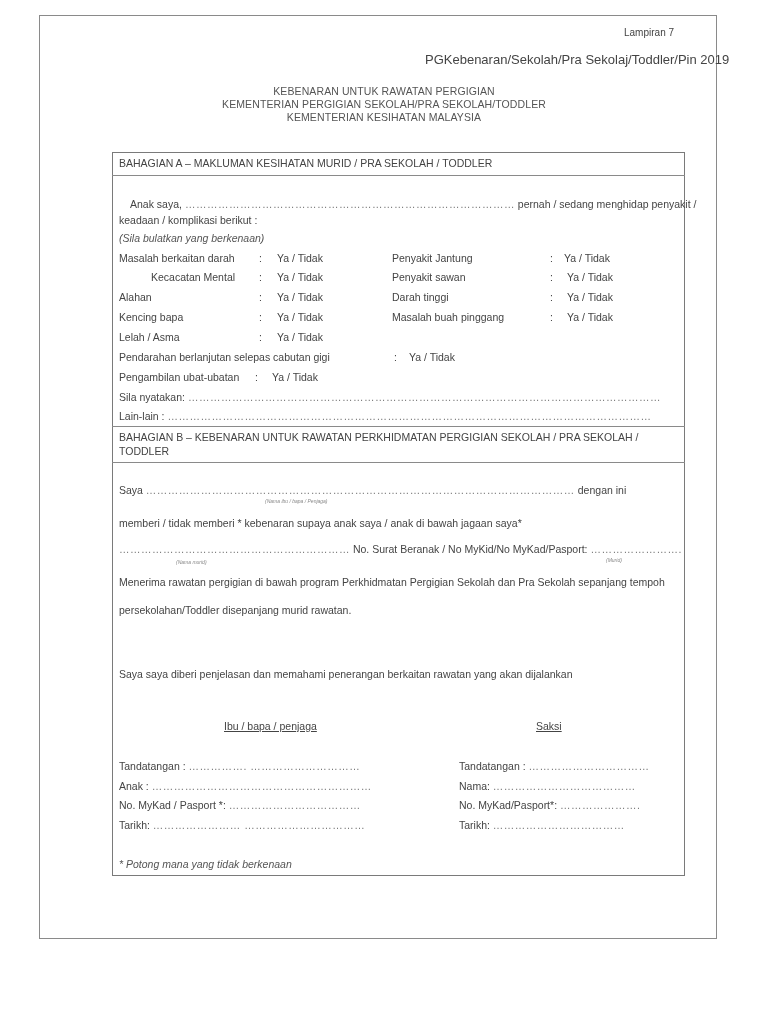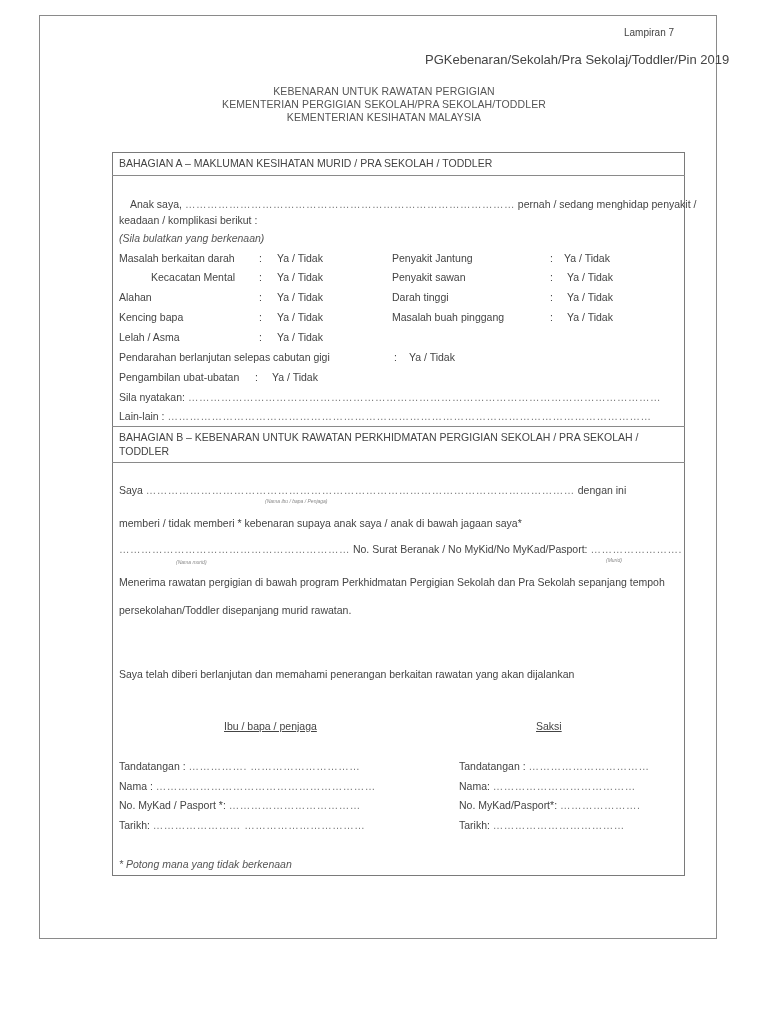--- a/index.html
+++ b/index.html
@@ -116,27 +116,27 @@
 
 <div class="abs txt" style="left:119px; top:543px;">
   <span class="dots">………………………………………………………</span><span> No. Surat Beranak / No MyKid/No MyKad/Pasport: </span><span class="dots">…………………….</span>
 </div>
 <div class="abs small" style="left:176px; top:559px;">(Nama murid)</div>
 <div class="abs small" style="left:606px; top:557px;">(Murid)</div>
 
 <div class="abs txt" style="left:119px; top:576px;">Menerima rawatan pergigian di bawah program Perkhidmatan Pergigian Sekolah dan Pra Sekolah sepanjang tempoh</div>
 <div class="abs txt" style="left:119px; top:604px;">persekolahan/Toddler disepanjang murid rawatan.</div>
 
-<div class="abs txt" style="left:119px; top:668px;">Saya telah diberi berlanjutan dan memahami penerangan berkaitan rawatan yang akan dijalankan</div>
+<div class="abs txt" style="left:119px; top:668px;">Saya saya diberi penjelasan dan memahami penerangan berkaitan rawatan yang akan dijalankan</div>
 
 <div class="abs txt underline" style="left:224px; top:720px;">Ibu / bapa / penjaga</div>
 <div class="abs txt underline" style="left:536px; top:720px;">Saksi</div>
 
 <div class="abs txt" style="left:119px; top:760px;"><span>Tandatangan : </span><span class="dots">……………. …………………………</span></div>
-<div class="abs txt" style="left:119px; top:780px;"><span>Nama : </span><span class="dots">……………………………………………………</span></div>
+<div class="abs txt" style="left:119px; top:780px;"><span>Anak : </span><span class="dots">……………………………………………………</span></div>
 <div class="abs txt" style="left:119px; top:799px;"><span>No. MyKad / Pasport *: </span><span class="dots">………………………………</span></div>
 <div class="abs txt" style="left:119px; top:819px;"><span>Tarikh: </span><span class="dots">…………………… ……………………………</span></div>
 
 <div class="abs txt" style="left:459px; top:760px;"><span>Tandatangan : </span><span class="dots">……………………………</span></div>
 <div class="abs txt" style="left:459px; top:780px;"><span>Nama: </span><span class="dots">…………………………………</span></div>
 <div class="abs txt" style="left:459px; top:799px;"><span>No. MyKad/Pasport*: </span><span class="dots">………………….</span></div>
 <div class="abs txt" style="left:459px; top:819px;"><span>Tarikh: </span><span class="dots">………………………………</span></div>
 
 <div class="abs txt italic" style="left:119px; top:858px;">*  Potong mana yang tidak berkenaan</div>
 

